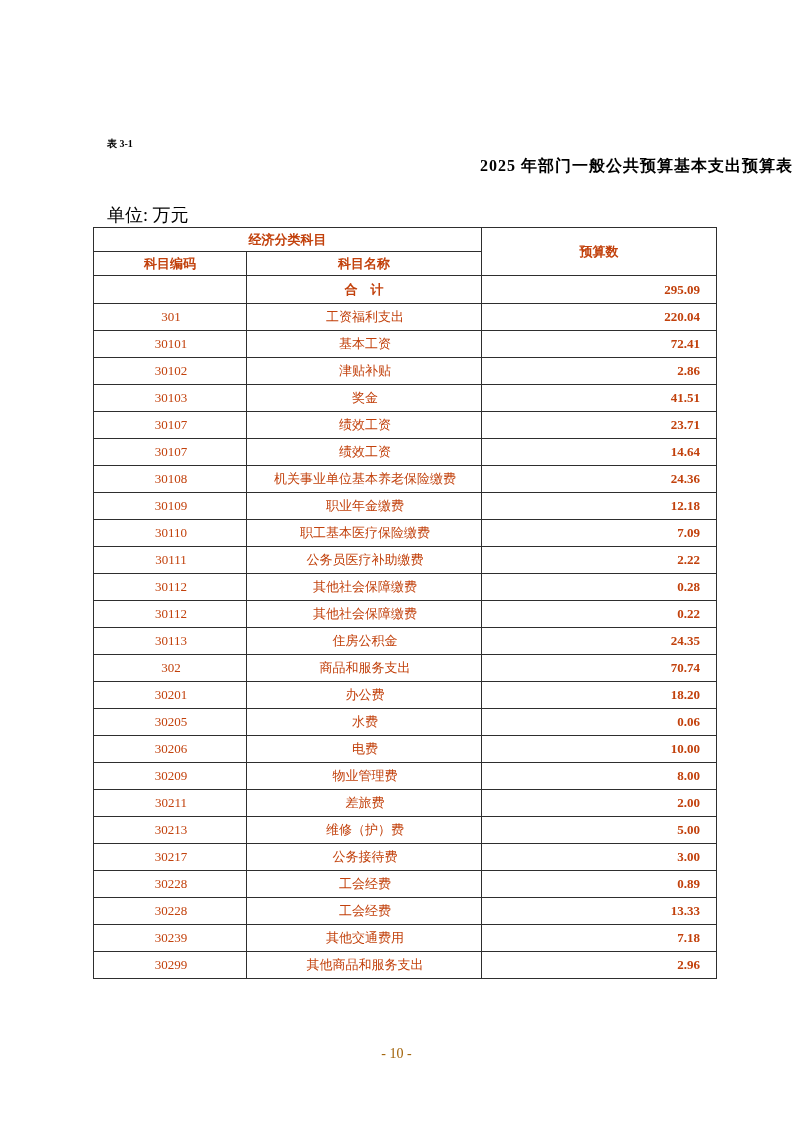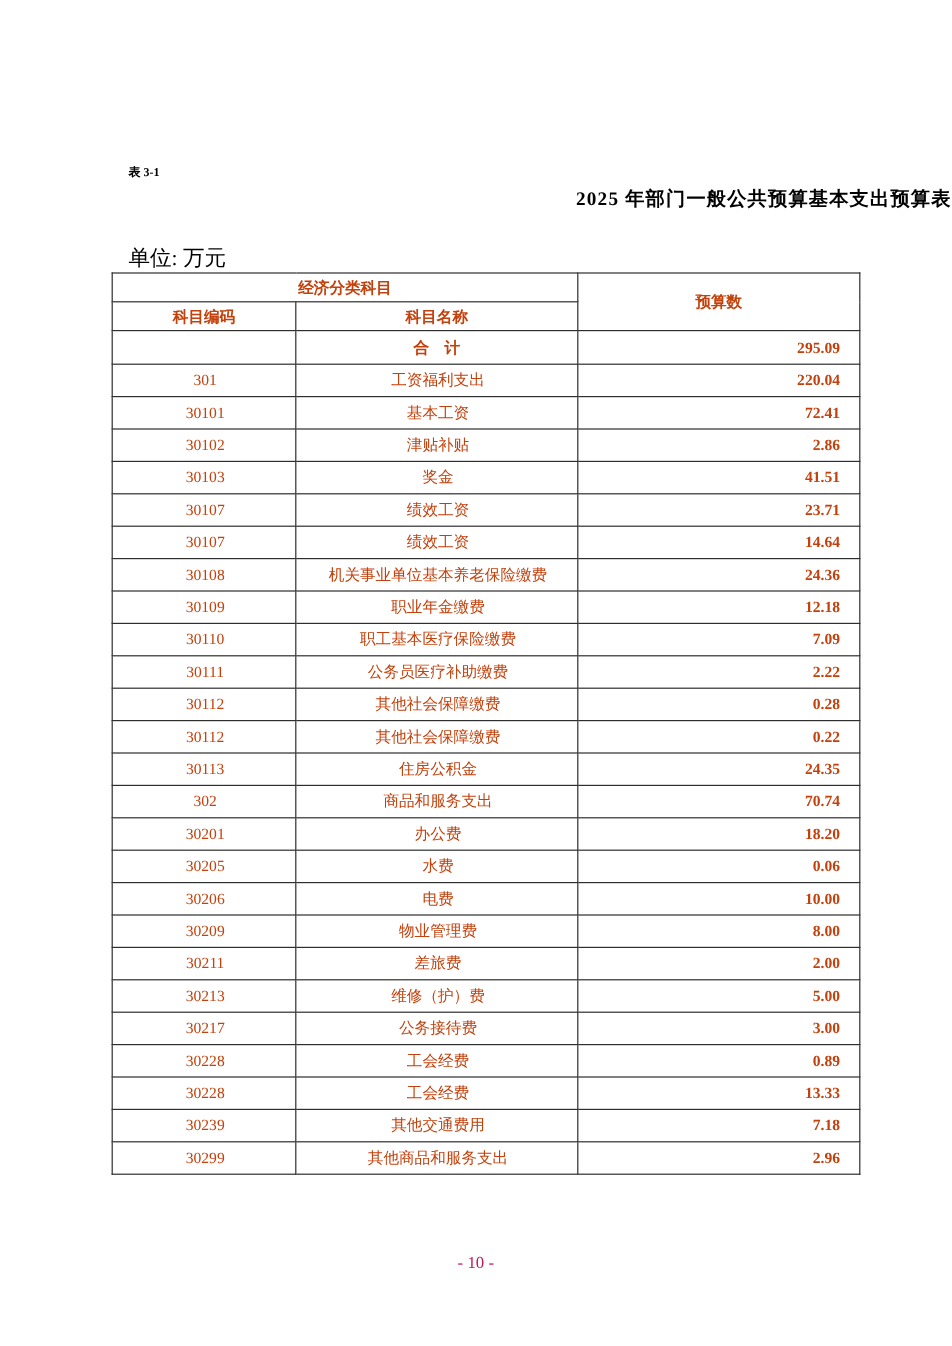--- a/index.html
+++ b/index.html
@@ -72,21 +72,21 @@
   tr.total-row td { height: 27px; margin-left: 28px; }
   td.total-label { text-align: center; font-weight: bold; }
 
   .page-number {
     position: absolute;
     left: 0;
     width: 100%;
     top: 1046px;
     text-align: center;
     font-size: 14px;
-    color: #be185d;
+    color: #a16207;
   }
 </style>
 </head>
 <body>
 
 <div class="table-label">表 3-1</div>
 
 <h1 class="doc-title">2025 年部门一般公共预算基本支出预算表</h1>
 
 <div class="meta-row">

